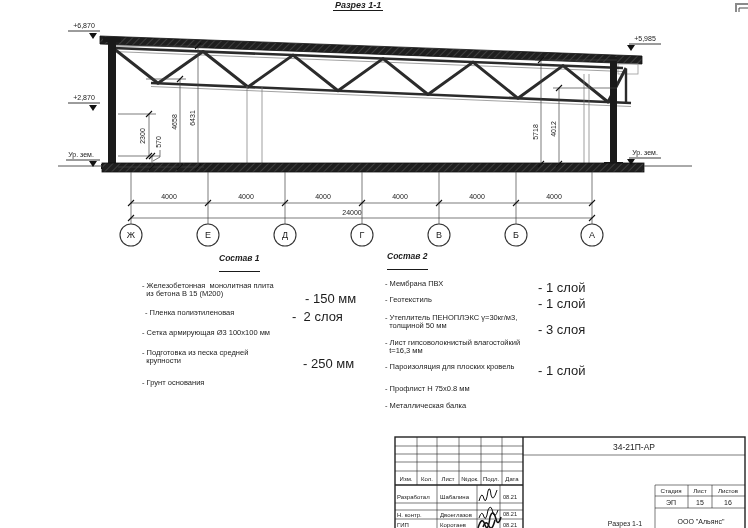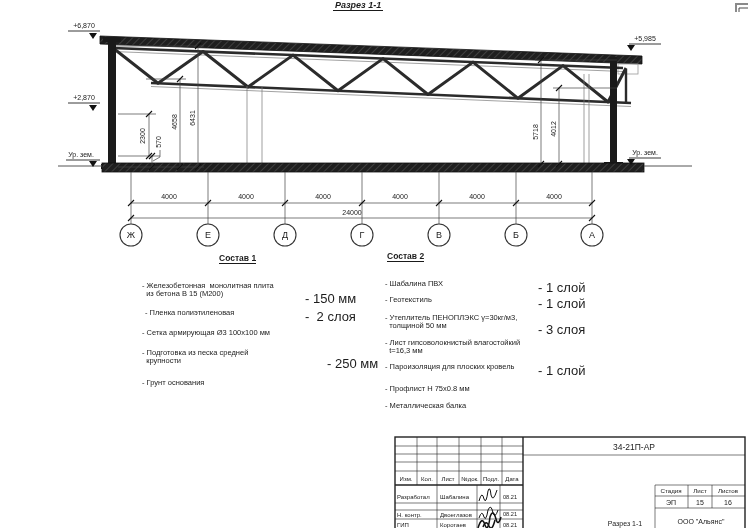--- a/index.html
+++ b/index.html
@@ -2,21 +2,21 @@
 <html><head>
 <meta charset="utf-8">
 <style>
   html,body{margin:0;padding:0;background:#fff;}
   #page{position:relative;width:748px;height:528px;background:#fff;overflow:hidden;
         font-family:"Liberation Sans",sans-serif;color:#1a1a1a;}
   svg{position:absolute;left:0;top:0;}
   svg text{font-family:"Liberation Sans",sans-serif;fill:#1a1a1a;}
   .ovl{position:absolute;font-size:7.5px;line-height:8.3px;color:#1c1c1c;}
   .pre{white-space:pre;}
-  .hd{font-weight:bold;font-size:8.5px;border-bottom:1px solid #1a1a1a;padding-bottom:1px;}
+  .hd{font-style:italic;font-weight:bold;font-size:8.5px;border-bottom:1px solid #1a1a1a;padding-bottom:9px;}
   .main-title{font-style:italic;font-weight:bold;font-size:9px;border-bottom:1px solid #1a1a1a;padding:0 2px 1px 2px;}
   .val{position:absolute;font-size:13px;color:#1c1c1c;white-space:pre;}
 </style>
 </head>
 <body>
 
 <div id="page">
 
 <svg width="748" height="528" viewBox="0 0 748 528">
   <defs>
@@ -266,29 +266,29 @@
   </g>
 </svg>
 
 <div class="ovl main-title" style="left:333px;top:1px;">Разрез 1-1</div>
 
 <div class="ovl hd" style="left:219px;top:254px;">Состав 1</div>
 <div class="ovl pre" style="left:142px;top:282px;">- Железобетонная  монолитная плита
   из бетона В 15 (М200)</div>
 <div class="val" style="left:305px;top:291px;">- 150 мм</div>
 <div class="ovl pre" style="left:145px;top:309px;">- Пленка полиэтиленовая</div>
-<div class="val" style="left:305px;top:309px;">-  2 слоя</div>
+<div class="val" style="left:292px;top:309px;">-  2 слоя</div>
 <div class="ovl pre" style="left:142px;top:329px;">- Сетка армирующая Ø3 100х100 мм</div>
 <div class="ovl pre" style="left:142px;top:349px;">- Подготовка из песка средней
   крупности</div>
-<div class="val" style="left:303px;top:356px;margin-left:24px;">- 250 мм</div>
+<div class="val" style="left:303px;top:356px;">- 250 мм</div>
 <div class="ovl pre" style="left:142px;top:379px;">- Грунт основания</div>
 
 <div class="ovl hd" style="left:387px;top:252px;">Состав 2</div>
-<div class="ovl pre" style="left:385px;top:280px;">- Шабалина ПВХ</div>
+<div class="ovl pre" style="left:385px;top:280px;">- Мембрана ПВХ</div>
 <div class="val" style="left:538px;top:280px;">- 1 слой</div>
 <div class="ovl pre" style="left:385px;top:296px;">- Геотекстиль</div>
 <div class="val" style="left:538px;top:296px;">- 1 слой</div>
 <div class="ovl pre" style="left:385px;top:314px;">- Утеплитель ПЕНОПЛЭКС γ=30кг/м3,
   толщиной 50 мм</div>
 <div class="val" style="left:538px;top:322px;">- 3 слоя</div>
 <div class="ovl pre" style="left:385px;top:339px;">- Лист гипсоволокнистый влагостойкий
   t=16,3 мм</div>
 <div class="ovl pre" style="left:385px;top:363px;">- Пароизоляция для плоских кровель</div>
 <div class="val" style="left:538px;top:363px;">- 1 слой</div>

